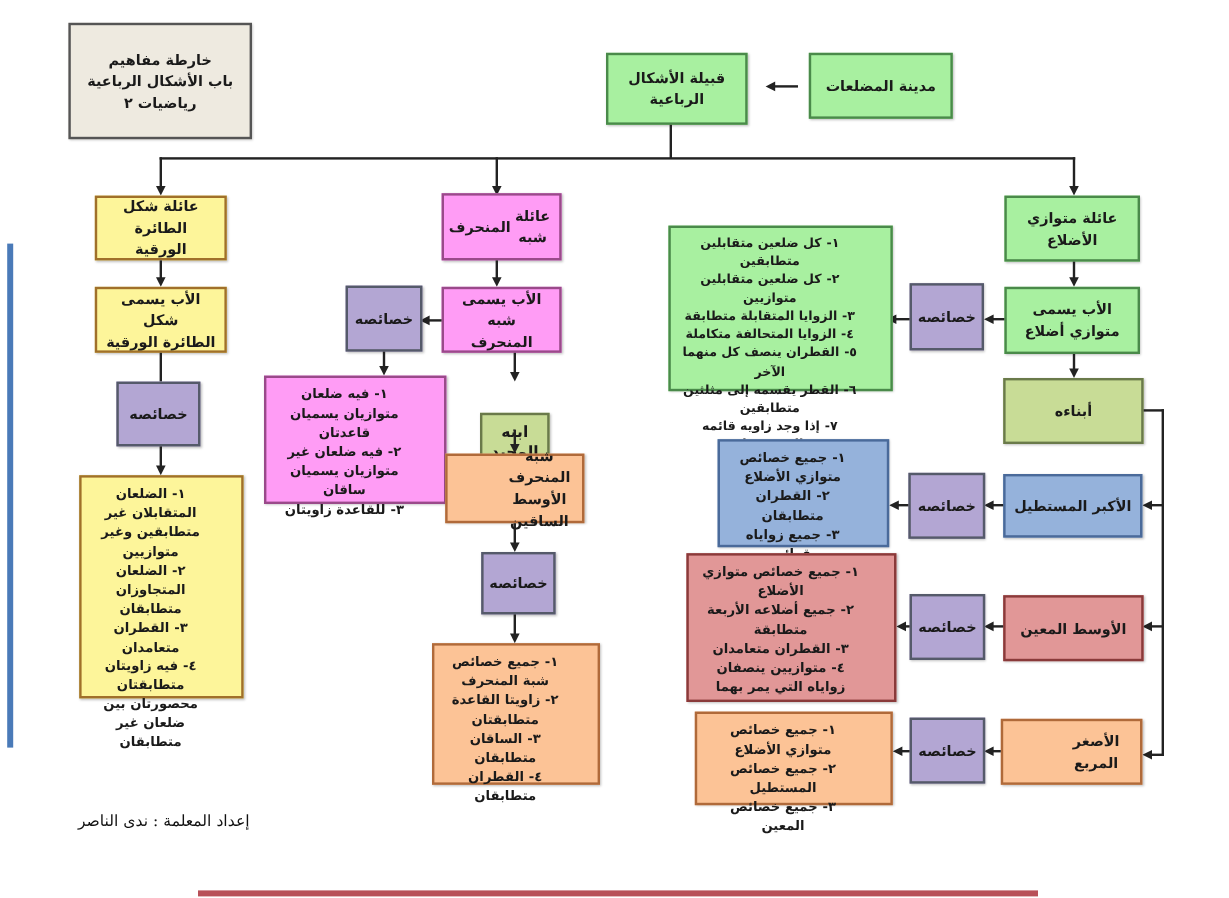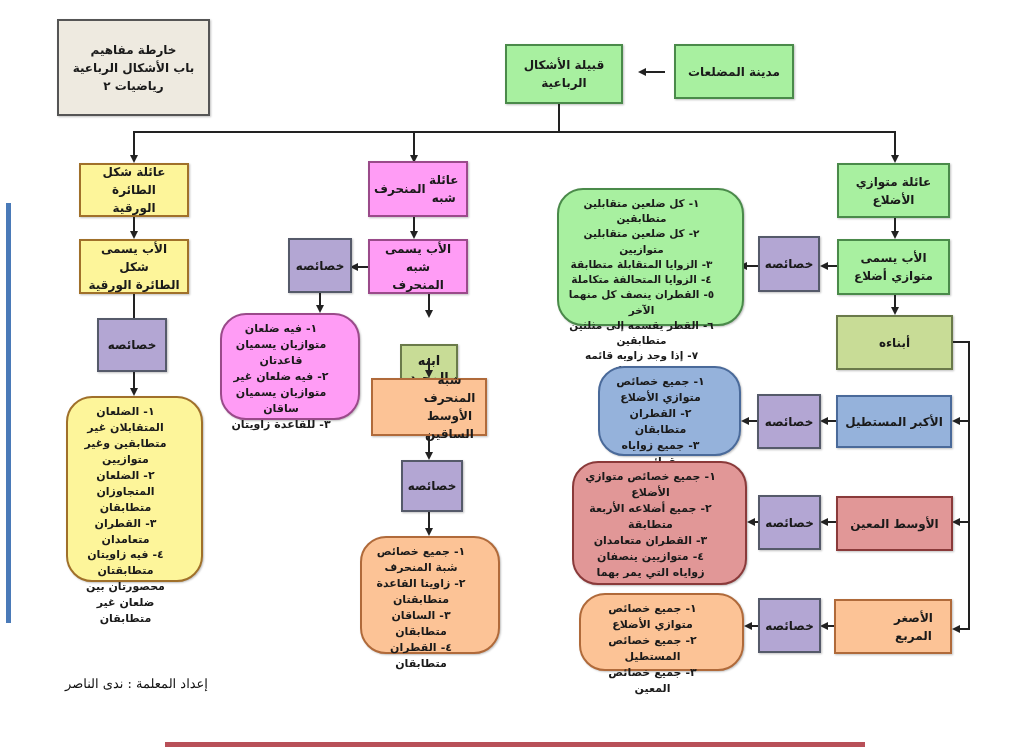--- a/index.html
+++ b/index.html
@@ -19,21 +19,21 @@
     }
     .title-box { background: #eeeae0; border-color: #555; }
     .green { background: #a8f0a0; border-color: #4a8a4a; }
     .pink { background: #ff9cf5; border-color: #9a4a8a; }
     .yellow { background: #fdf59a; border-color: #a0702a; }
     .purple { background: #b3a6d3; border-color: #555a6a; }
     .olive { background: #c8dc96; border-color: #6a7a4a; }
     .peach { background: #fcc396; border-color: #b06a3a; padding-left: 45px; }
     .blue { background: #95b2db; border-color: #4a6a9a; }
     .rose { background: #e19797; border-color: #8a3a3a; }
-    .list { justify-content: flex-start; align-items: flex-start; font-size: 11px; line-height: 1.45; padding: 6px 8px; border-radius: 26px; }
+    .list { justify-content: flex-start; align-items: flex-start; font-size: 11px; line-height: 1.45; padding: 6px 8px; }
     .list ol { margin: 0; padding: 0 18px 0 0; list-style: none; }
     .list li { margin: 0; }
     .list li .num { margin-left: 4px; }
     .line { position: absolute; background: #222; }
     .arrow-down {
       position: absolute; width: 0; height: 0;
       border-left: 4px solid transparent; border-right: 4px solid transparent;
       border-top: 8px solid #222;
     }
     .arrow-left {
@@ -114,21 +114,21 @@
   <div>الأب يسمى شبه</div>
   <div>المنحرف</div>
 </div>
 <div class="line" style="left:355px; top:266px; width:13px; height:2px;"></div>
 <div class="arrow-left" style="left:350px; top:263px;"></div>
 <div class="box purple" style="left:288px; top:238px; width:64px; height:55px;">
   <span>خصائصه</span>
 </div>
 <div class="line" style="left:319px; top:293px; width:2px; height:14px;"></div>
 <div class="arrow-down" style="left:316px; top:305px;"></div>
-<div class="box pink list" style="left:220px; top:313px; width:140px; height:107px;">
+<div class="box pink list" style="left:220px; top:313px; width:152px; height:107px;">
   <ol>
     <li><span class="num">١-</span><span>فيه ضلعان متوازيان يسميان قاعدتان</span></li>
     <li><span class="num">٢-</span><span>فيه ضلعان غير متوازيان يسميان ساقان</span></li>
     <li><span class="num">٣-</span><span>للقاعدة زاويتان</span></li>
   </ol>
 </div>
 <div class="line" style="left:428px; top:294px; width:2px; height:18px;"></div>
 <div class="arrow-down" style="left:425px; top:310px;"></div>
 <div class="box olive" style="left:400px; top:318px; width:58px; height:51px; flex-direction:column; font-size:13px; line-height:1.3;margin-top:26px;">
   <div>ابنه</div>

